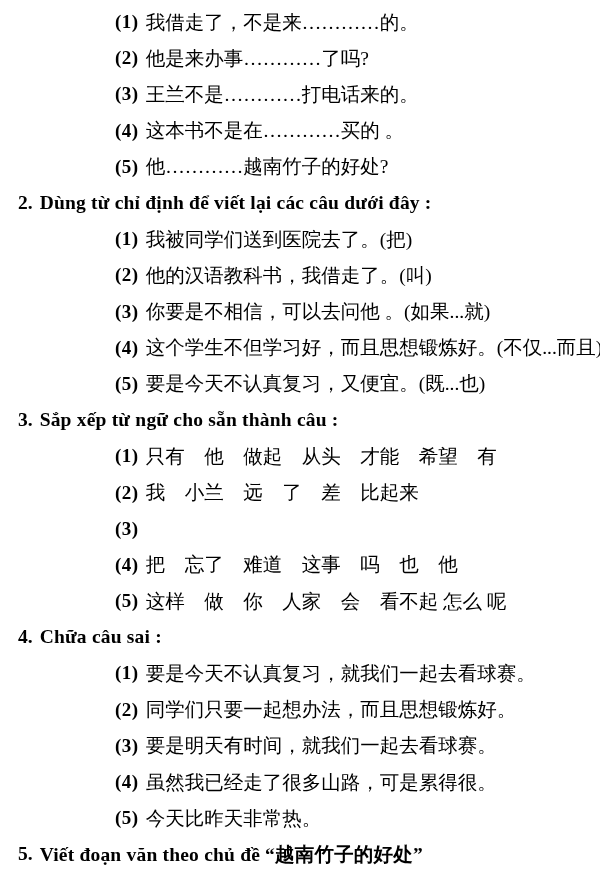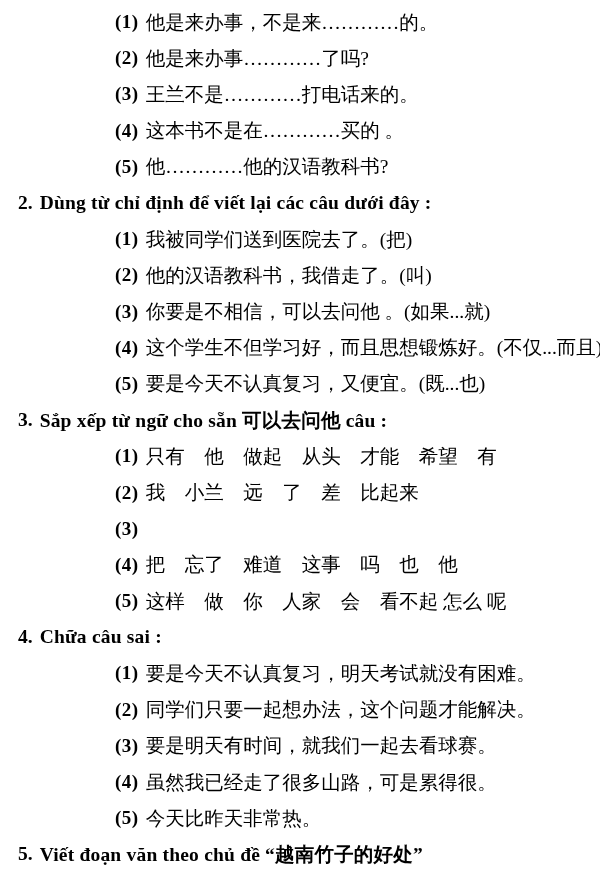--- a/index.html
+++ b/index.html
@@ -42,37 +42,37 @@
   .heading .sec-num { margin-right: 7px; }
   .heading .sec-title { letter-spacing: 0.2px; text-align: center; }
 </style>
 </head>
 <body>
 
 <div class="page">
 
   <div class="line item">
     <span class="num">(1)</span>
-    <span class="txt">他是来办事，不是来…………的。</span>
+    <span class="txt">我借走了，不是来…………的。</span>
   </div>
   <div class="line item">
     <span class="num">(2)</span>
     <span class="txt">他是来办事…………了吗?</span>
   </div>
   <div class="line item">
     <span class="num">(3)</span>
     <span class="txt">王兰不是…………打电话来的。</span>
   </div>
   <div class="line item">
     <span class="num">(4)</span>
     <span class="txt">这本书不是在…………买的 。</span>
   </div>
   <div class="line item">
     <span class="num">(5)</span>
-    <span class="txt">他…………他的汉语教科书?</span>
+    <span class="txt">他…………越南竹子的好处?</span>
   </div>
 
   <div class="line heading">
     <span class="sec-num">2.</span>
     <span class="sec-title">Dùng từ chỉ định để viết lại các câu dưới đây :</span>
   </div>
   <div class="line item">
     <span class="num">(1)</span>
     <span class="txt">我被同学们送到医院去了。(把)</span>
   </div>
@@ -88,21 +88,21 @@
     <span class="num">(4)</span>
     <span class="txt">这个学生不但学习好，而且思想锻炼好。(不仅...而且)</span>
   </div>
   <div class="line item">
     <span class="num">(5)</span>
     <span class="txt">要是今天不认真复习，又便宜。(既...也)</span>
   </div>
 
   <div class="line heading">
     <span class="sec-num">3.</span>
-    <span class="sec-title">Sắp xếp từ ngữ cho sẵn 可以去问他 câu :</span>
+    <span class="sec-title">Sắp xếp từ ngữ cho sẵn thành câu :</span>
   </div>
   <div class="line item">
     <span class="num">(1)</span>
     <span class="txt">只有　他　做起　从头　才能　希望　有</span>
   </div>
   <div class="line item">
     <span class="num">(2)</span>
     <span class="txt">我　小兰　远　了　差　比起来</span>
   </div>
   <div class="line item">
@@ -116,25 +116,25 @@
     <span class="num">(5)</span>
     <span class="txt">这样　做　你　人家　会　看不起 怎么 呢</span>
   </div>
 
   <div class="line heading">
     <span class="sec-num">4.</span>
     <span class="sec-title">Chữa câu sai :</span>
   </div>
   <div class="line item">
     <span class="num">(1)</span>
-    <span class="txt">要是今天不认真复习，明天考试就没有困难。</span>
+    <span class="txt">要是今天不认真复习，就我们一起去看球赛。</span>
   </div>
   <div class="line item">
     <span class="num">(2)</span>
-    <span class="txt">同学们只要一起想办法，这个问题才能解决。</span>
+    <span class="txt">同学们只要一起想办法，而且思想锻炼好。</span>
   </div>
   <div class="line item">
     <span class="num">(3)</span>
     <span class="txt">要是明天有时间，就我们一起去看球赛。</span>
   </div>
   <div class="line item">
     <span class="num">(4)</span>
     <span class="txt">虽然我已经走了很多山路，可是累得很。</span>
   </div>
   <div class="line item">

